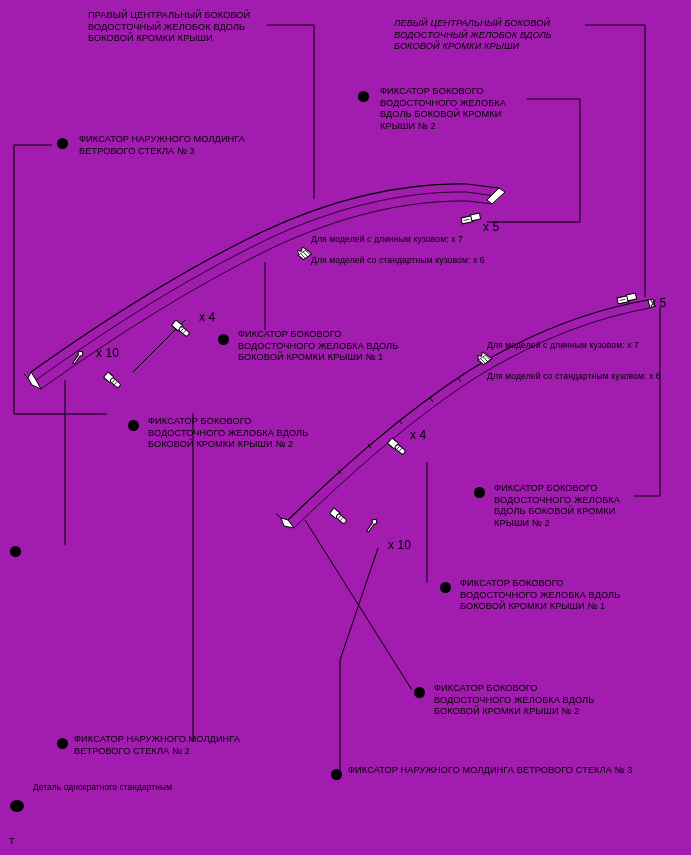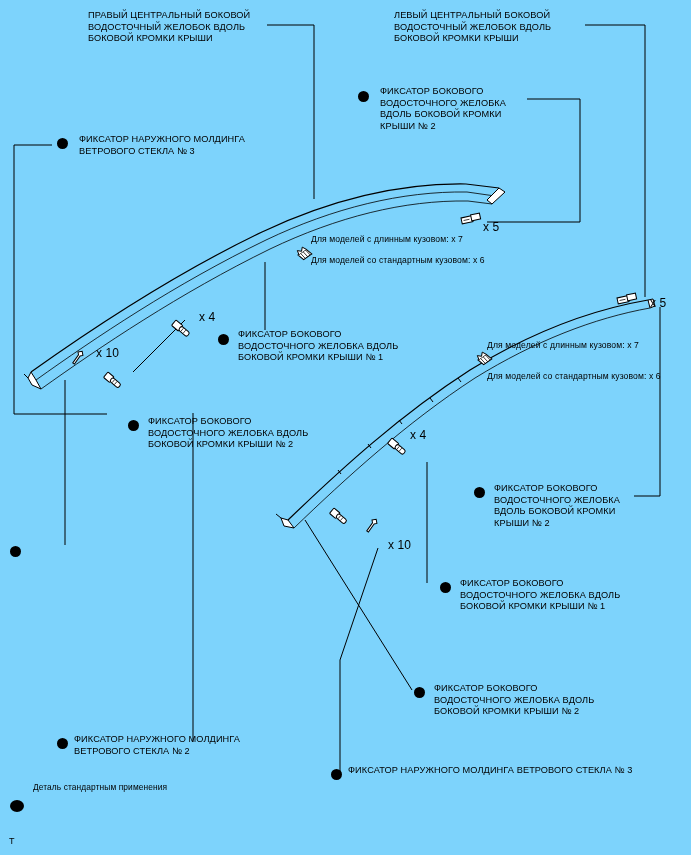--- a/index.html
+++ b/index.html
@@ -4,21 +4,21 @@
 <style>
   html, body {
     margin: 0;
     padding: 0;
     background: #ffffff;
   }
   #page {
     position: relative;
     width: 691px;
     height: 855px;
-    background: #7dd3fc;
+    background: #a21caf;
     overflow: hidden;
     font-family: "Liberation Sans", sans-serif;
     color: #000000;
   }
   #artwork {
     position: absolute;
     left: 0;
     top: 0;
     width: 691px;
     height: 855px;
@@ -234,21 +234,21 @@
         </g>
       </g>
 
     </g>
   </svg>
 
   <div class="lbl caps" style="left:88px; top:10px;">ПРАВЫЙ ЦЕНТРАЛЬНЫЙ БОКОВОЙ
 ВОДОСТОЧНЫЙ ЖЕЛОБОК ВДОЛЬ
 БОКОВОЙ КРОМКИ КРЫШИ</div>
 
-  <div class="lbl caps" style="left:394px; top:10px;">ЛЕВЫЙ ЦЕНТРАЛЬНЫЙ БОКОВОЙ
+  <div class="lbl caps" style="left:394px; top:18px;font-style:italic;">ЛЕВЫЙ ЦЕНТРАЛЬНЫЙ БОКОВОЙ
 ВОДОСТОЧНЫЙ ЖЕЛОБОК ВДОЛЬ
 БОКОВОЙ КРОМКИ КРЫШИ</div>
 
   <div class="bullet bullet-lg" style="left:358px; top:91px;"></div>
   <div class="lbl caps" style="left:380px; top:86px;">ФИКСАТОР БОКОВОГО
 ВОДОСТОЧНОГО ЖЕЛОБКА
 ВДОЛЬ БОКОВОЙ КРОМКИ
 КРЫШИ № 2</div>
 
   <div class="bullet bullet-lg" style="left:57px; top:138px;"></div>
@@ -301,18 +301,18 @@
 ВОДОСТОЧНОГО ЖЕЛОБКА ВДОЛЬ
 БОКОВОЙ КРОМКИ КРЫШИ № 2</div>
 
   <div class="bullet bullet-lg" style="left:57px; top:738px;"></div>
   <div class="lbl caps" style="left:74px; top:734px;">ФИКСАТОР НАРУЖНОГО МОЛДИНГА
 ВЕТРОВОГО СТЕКЛА № 2</div>
 
   <div class="bullet bullet-lg" style="left:331px; top:769px;"></div>
   <div class="lbl caps" style="left:348px; top:765px;">ФИКСАТОР НАРУЖНОГО МОЛДИНГА ВЕТРОВОГО СТЕКЛА № 3</div>
 
-  <div class="lbl legend" style="left:33px; top:782px;">Деталь стандартным применения</div>
+  <div class="lbl legend" style="left:33px; top:782px;">Деталь однократного стандартным</div>
   <div class="bullet" style="left:10px; top:800px; width:14px; height:12px;"></div>
 
   <div class="lbl tmark" style="left:9px; top:836px;">T</div>
 
 </div>
 
 </body></html>

